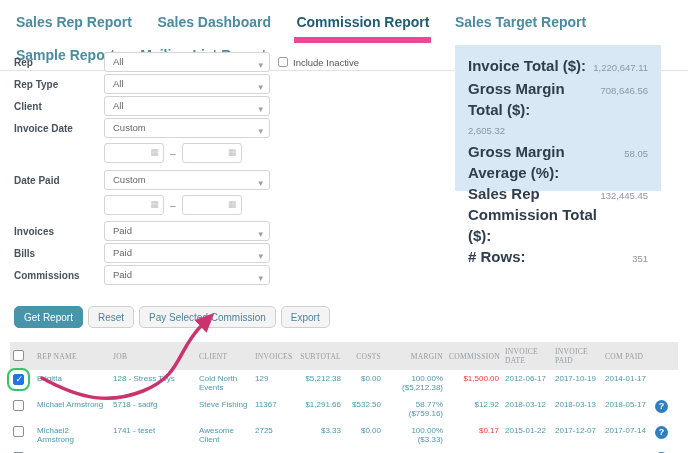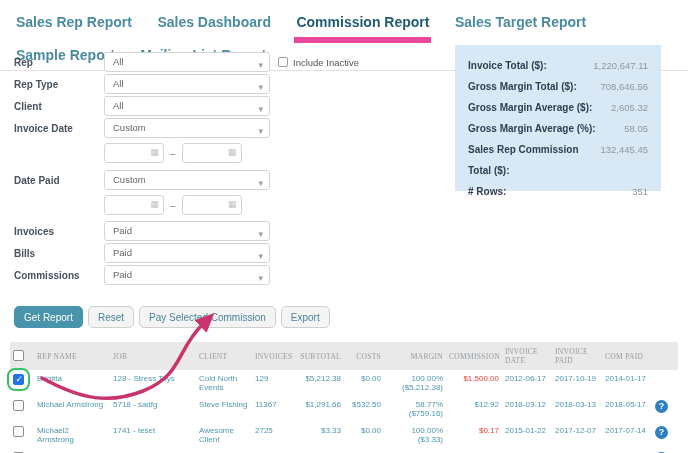--- a/index.html
+++ b/index.html
@@ -21,21 +21,21 @@
   .chk { width:10px; height:10px; border:1px solid #9aa0a6; border-radius:2px; background:#fff; display:inline-block; }
   .chklabel { font-size:9.5px; color:#555; margin-left:5px; }
   .dinput { position:relative; width:60px; height:20px; border:1px solid #d4d4d4; border-radius:3px; background:#fff; }
   .dinput .cal { position:absolute; right:4px; top:4px; font-size:9px; color:#c3c3c3; line-height:1; }
   .dsep { margin:0 6px; color:#888; font-size:10px; }
   .rangerow { position:absolute; left:104px; display:flex; align-items:center; }
 
   
   .summary { position:absolute; left:455px; top:45px; width:206px; height:146px; background:#d8e9f5; padding:10px 13px; }
   .srow { display:flex; justify-content:space-between; align-items:baseline; line-height:21px; }
-  .slabel { font-size:10px; font-weight:bold; color:#2f3e4e; }
+  .slabel { font-size:15px; font-weight:bold; color:#2f3e4e; }
   .svalue { font-size:9.5px; color:#8b97a2; }
 
   
   .toolbar { position:absolute; left:14px; top:306px; display:flex; align-items:center; }
   .btn { height:22px; font-family:"Liberation Sans",sans-serif; font-size:10px; padding:0 9px; border-radius:5px; border:1px solid #cfcfcf; background:#f4f4f4; color:#48849a; margin-right:5px; cursor:pointer; }
   .btn.primary { background:#4894aa; border-color:#4894aa; color:#fff; }
   .btn.hl { outline:2px solid #35c26a; outline-offset:3px; margin-left:8px; margin-right:12px; }
 
   
   .reporttable { position:absolute; left:10px; top:342px; width:668px; border-collapse:collapse; table-layout:fixed; }
@@ -160,21 +160,20 @@
   <div class="summary">
     <div class="srow">
       <span class="slabel">Invoice Total ($):</span>
       <span class="svalue">1,220,647.11</span>
     </div>
     <div class="srow">
       <span class="slabel">Gross Margin Total ($):</span>
       <span class="svalue">708,646.56</span>
     </div>
     <div class="srow">
-      <span class="slabel">Gross Margin Average ($):</span>
       <span class="svalue">2,605.32</span>
     </div>
     <div class="srow">
       <span class="slabel">Gross Margin Average (%):</span>
       <span class="svalue">58.05</span>
     </div>
     <div class="srow">
       <span class="slabel">Sales Rep Commission Total ($):</span>
       <span class="svalue">132,445.45</span>
     </div>

